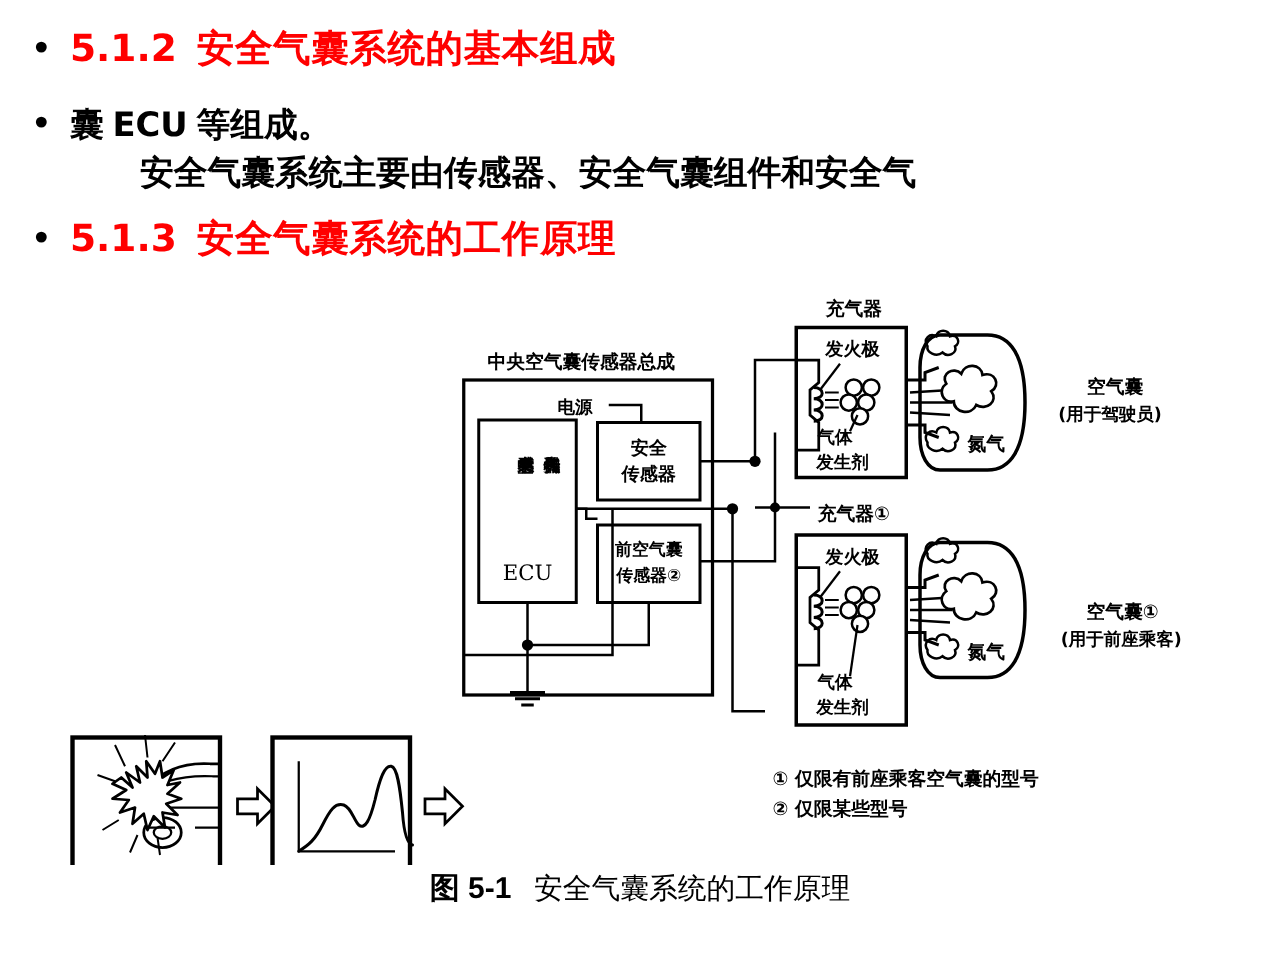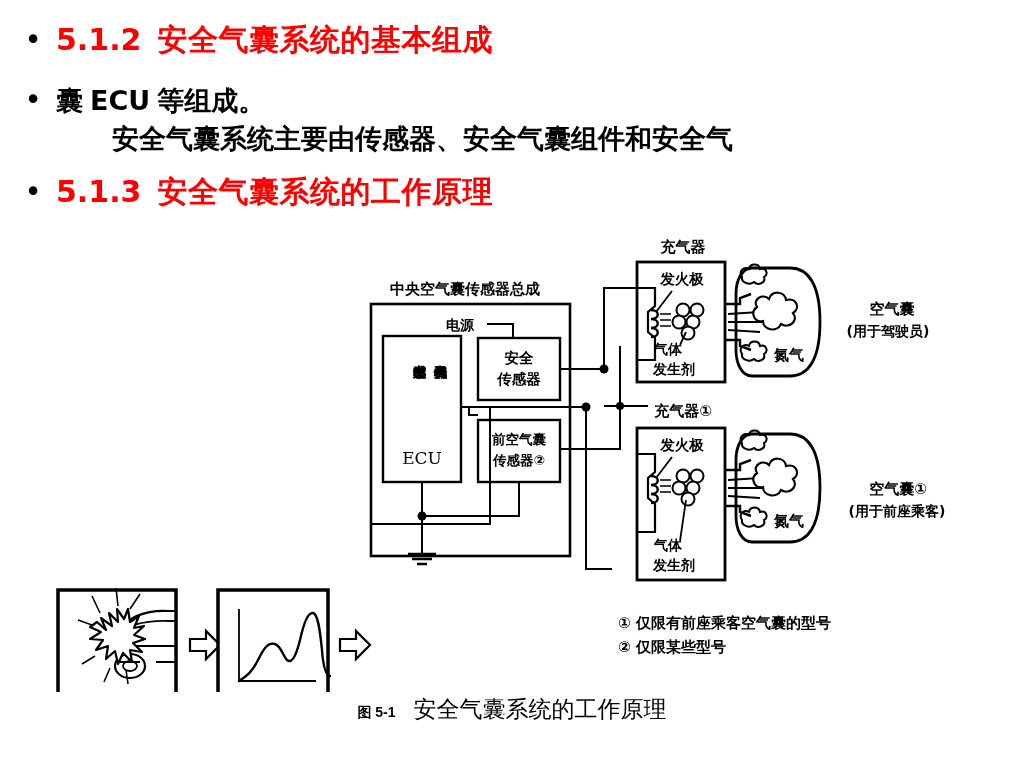--- a/index.html
+++ b/index.html
@@ -95,21 +95,21 @@
     top: 694px;
     width: 1024px;
     text-align: center;
     font-size: 23px;
     color: #000000;
     font-family: "DejaVu Serif", "Liberation Serif", serif;
   }
   #figure-caption .capnum {
     font-family: "Liberation Sans", sans-serif;
     font-weight: bold;
-    font-size: 14px;
+    font-size: 24px;
   }
   #figure-caption .capgap { display: inline-block; width: 18px; }
 </style>
 </head>
 <body>
 
 <div class="slide-text">
 
   <div class="bullet-row" id="row-512">
     <div class="bullet-mark">•</div>

